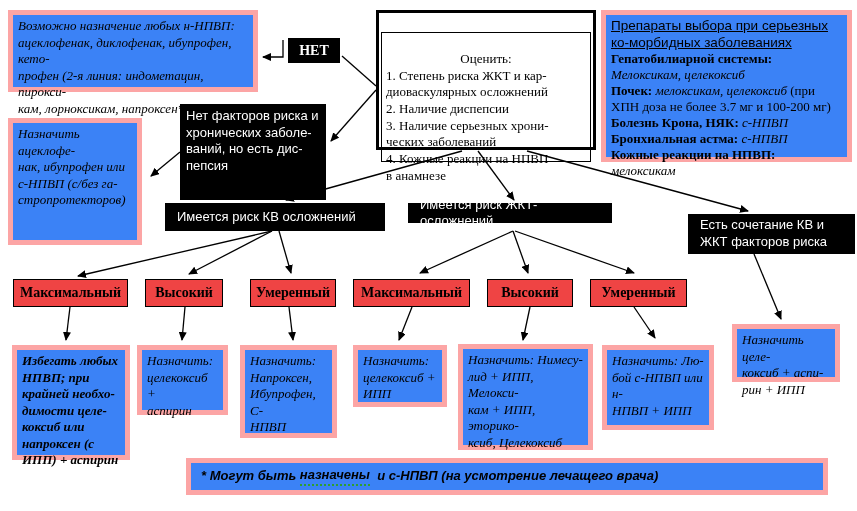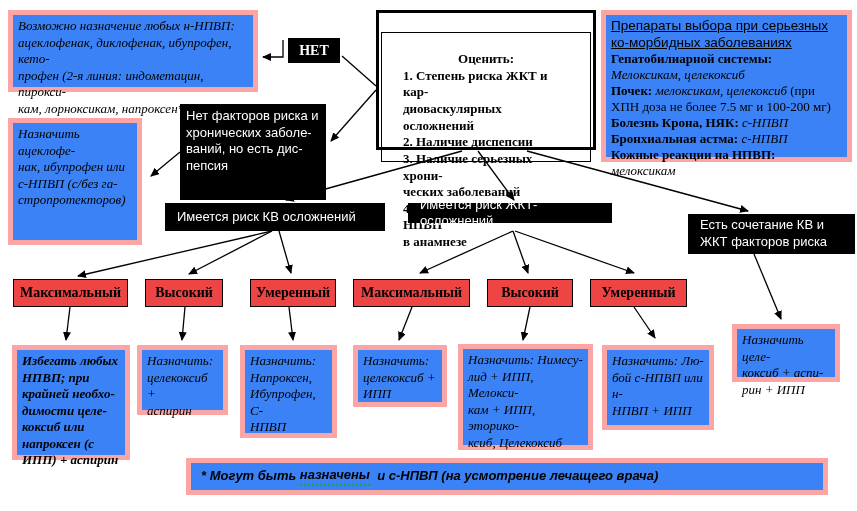--- a/index.html
+++ b/index.html
@@ -12,21 +12,21 @@
   .blackbox{background:#000;color:#fff;border:none;
             font-family:"Liberation Sans",sans-serif;font-size:13px;}
   .bar{display:flex;align-items:center;padding-left:12px;white-space:pre-line;}
   .netbox{display:flex;align-items:center;justify-content:center;
           font-family:"Liberation Serif",serif;font-weight:bold;font-size:14px;}
   .graybox{background:#ef4444;border:1px solid #000;font-weight:bold;font-size:14px;
            display:flex;align-items:center;justify-content:center;white-space:nowrap;
            font-family:"Liberation Serif",serif;}
   .centerbox{border:3px solid #000;padding:2px;background:#fff;}
   .centerbox .inner{border:1px solid #000;width:100%;height:100%;box-sizing:border-box;
-           font-weight:bold;font-size:13px;line-height:1.28;padding:2px 21px;white-space:pre-line;}
+           font-weight:normal;font-size:13px;line-height:1.28;padding:2px 4px;white-space:pre-line;}
   .centerbox .ctitle{text-align:center;display:block;}
   .comorbid{font-size:13px;line-height:1.23;white-space:normal;}
   .comorbid .utitle{font-family:"Liberation Sans",sans-serif;text-decoration:underline;font-size:13.5px;}
   .comorbid b{white-space:normal;}
   .comorbid i{white-space:normal;}
   .footnote{font-family:Liberation Sans, sans-serif;font-weight:bold;font-style:italic;
             font-size:13px;display:flex;align-items:center;padding-left:10px;white-space:pre;}
   .squiggle{border-bottom:2px dotted #2f9e2f;}
 </style>
 </head>
@@ -80,21 +80,21 @@
 ческих заболеваний
 4. Кожные реакции на НПВП
 в анамнезе</span>
     </div>
   </div>
 
   <div class="box comorbid" style="left:601px;top:10px;width:251px;height:152px;">
     <span class="utitle">Препараты выбора при серьезных ко-морбидных заболеваниях</span><br>
     <b>Гепатобилиарной системы:</b><br>
     <i>Мелоксикам, целекоксиб</i><br>
-    <b>Почек:</b><i> мелоксикам, целекоксиб </i><span>(при ХПН доза не более 7.5 мг и 100-200 мг)</span><br>
+    <b>Почек:</b><i> мелоксикам, целекоксиб </i><span>(при ХПН доза не более 3.7 мг и 100-200 мг)</span><br>
     <b>Болезнь Крона, НЯК:</b><i> с-НПВП</i><br>
     <b>Бронхиальная астма:</b><i> с-НПВП</i><br>
     <b>Кожные реакции на НПВП:</b><i> мелоксикам</i>
   </div>
 
   <div class="box italic" style="left:8px;top:118px;width:134px;height:127px;">Назначить ацеклофе-
 нак, ибупрофен или
 с-НПВП (с/без га-
 стропротекторов)</div>
 

